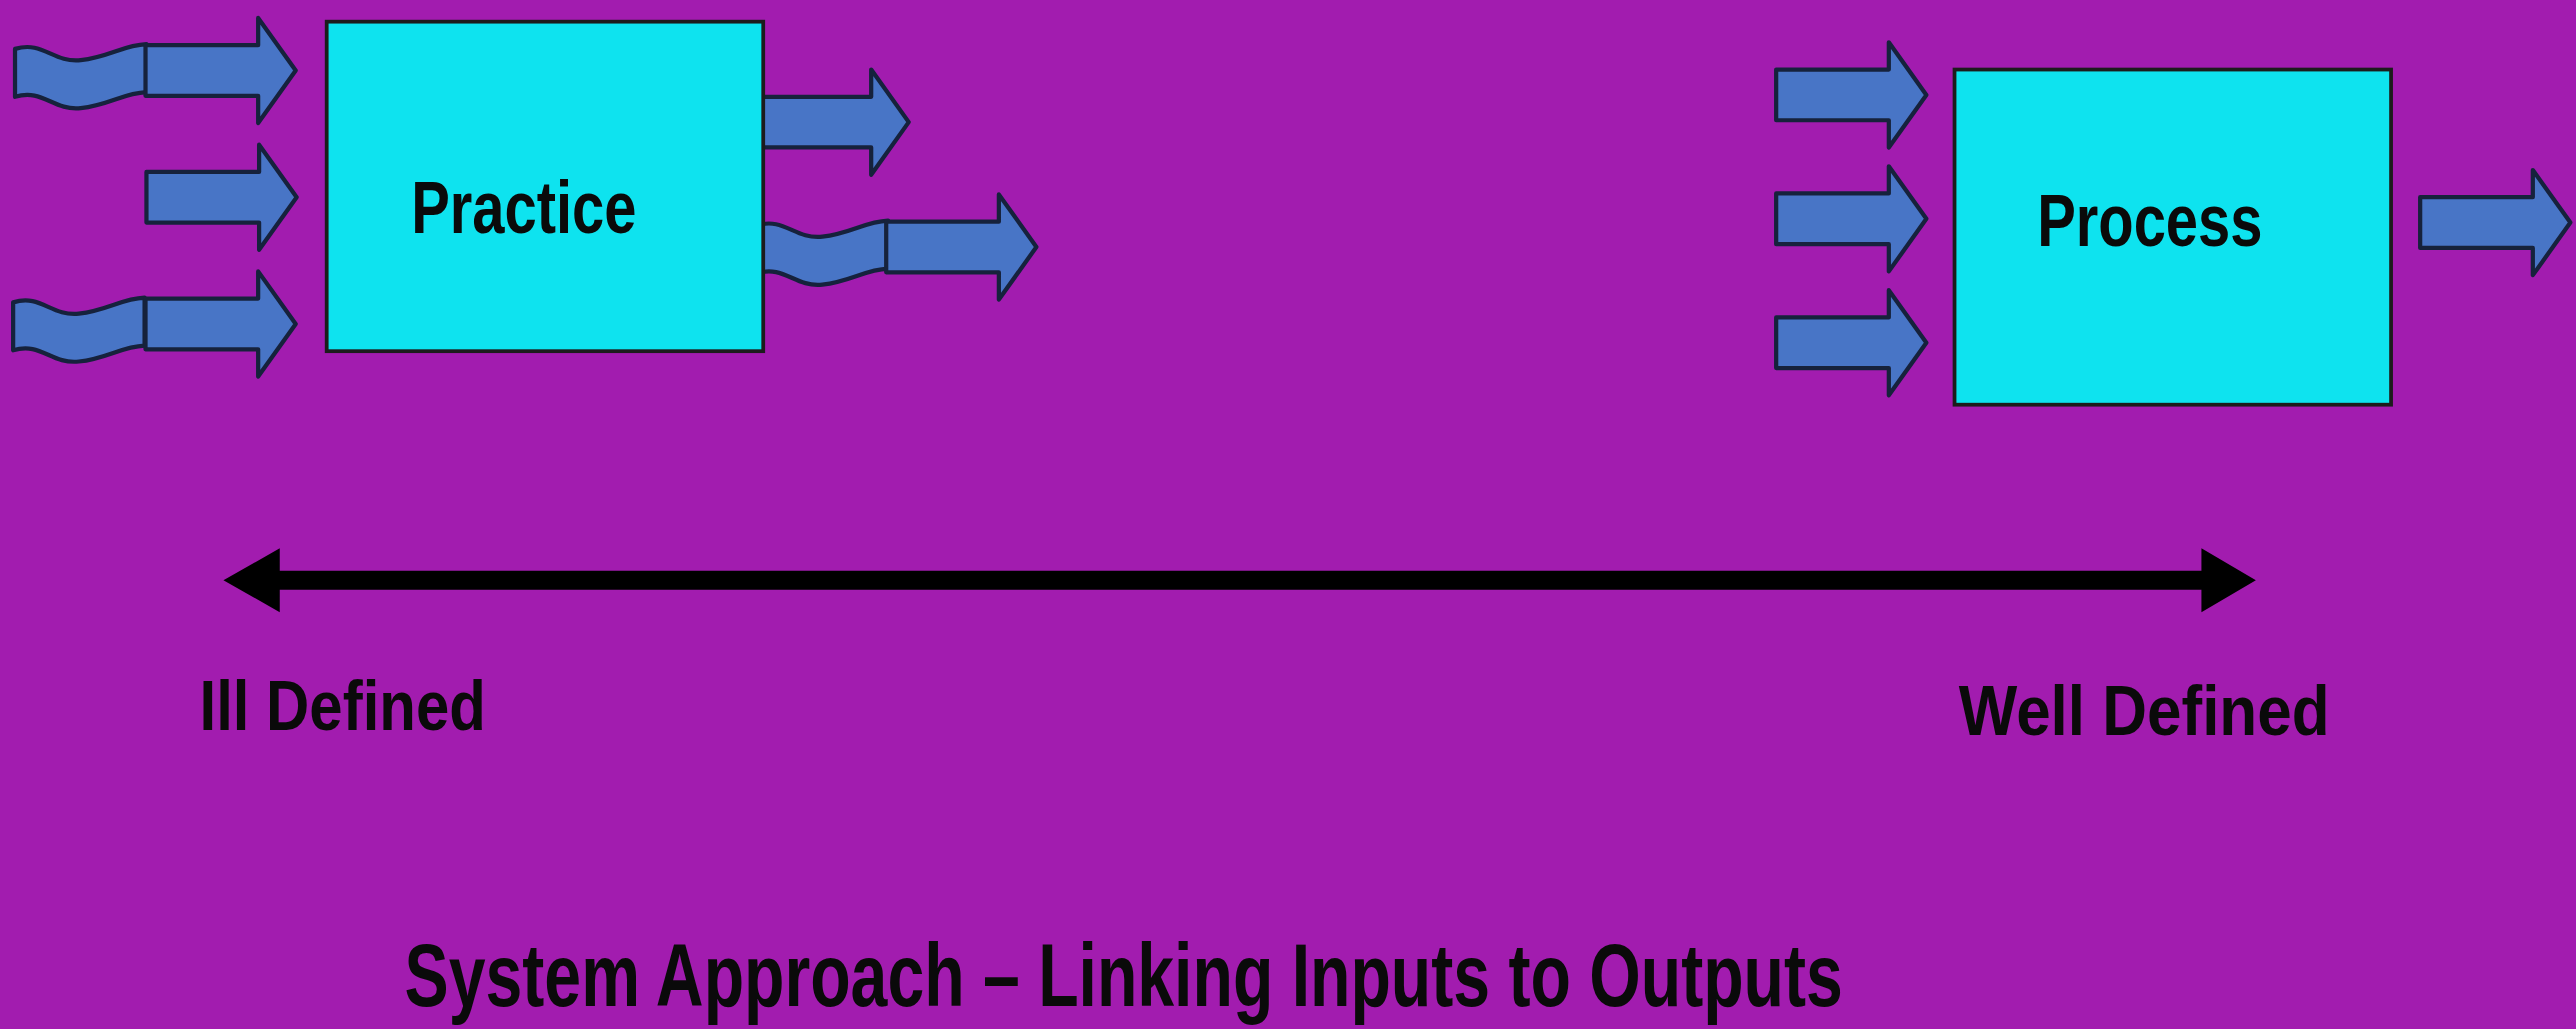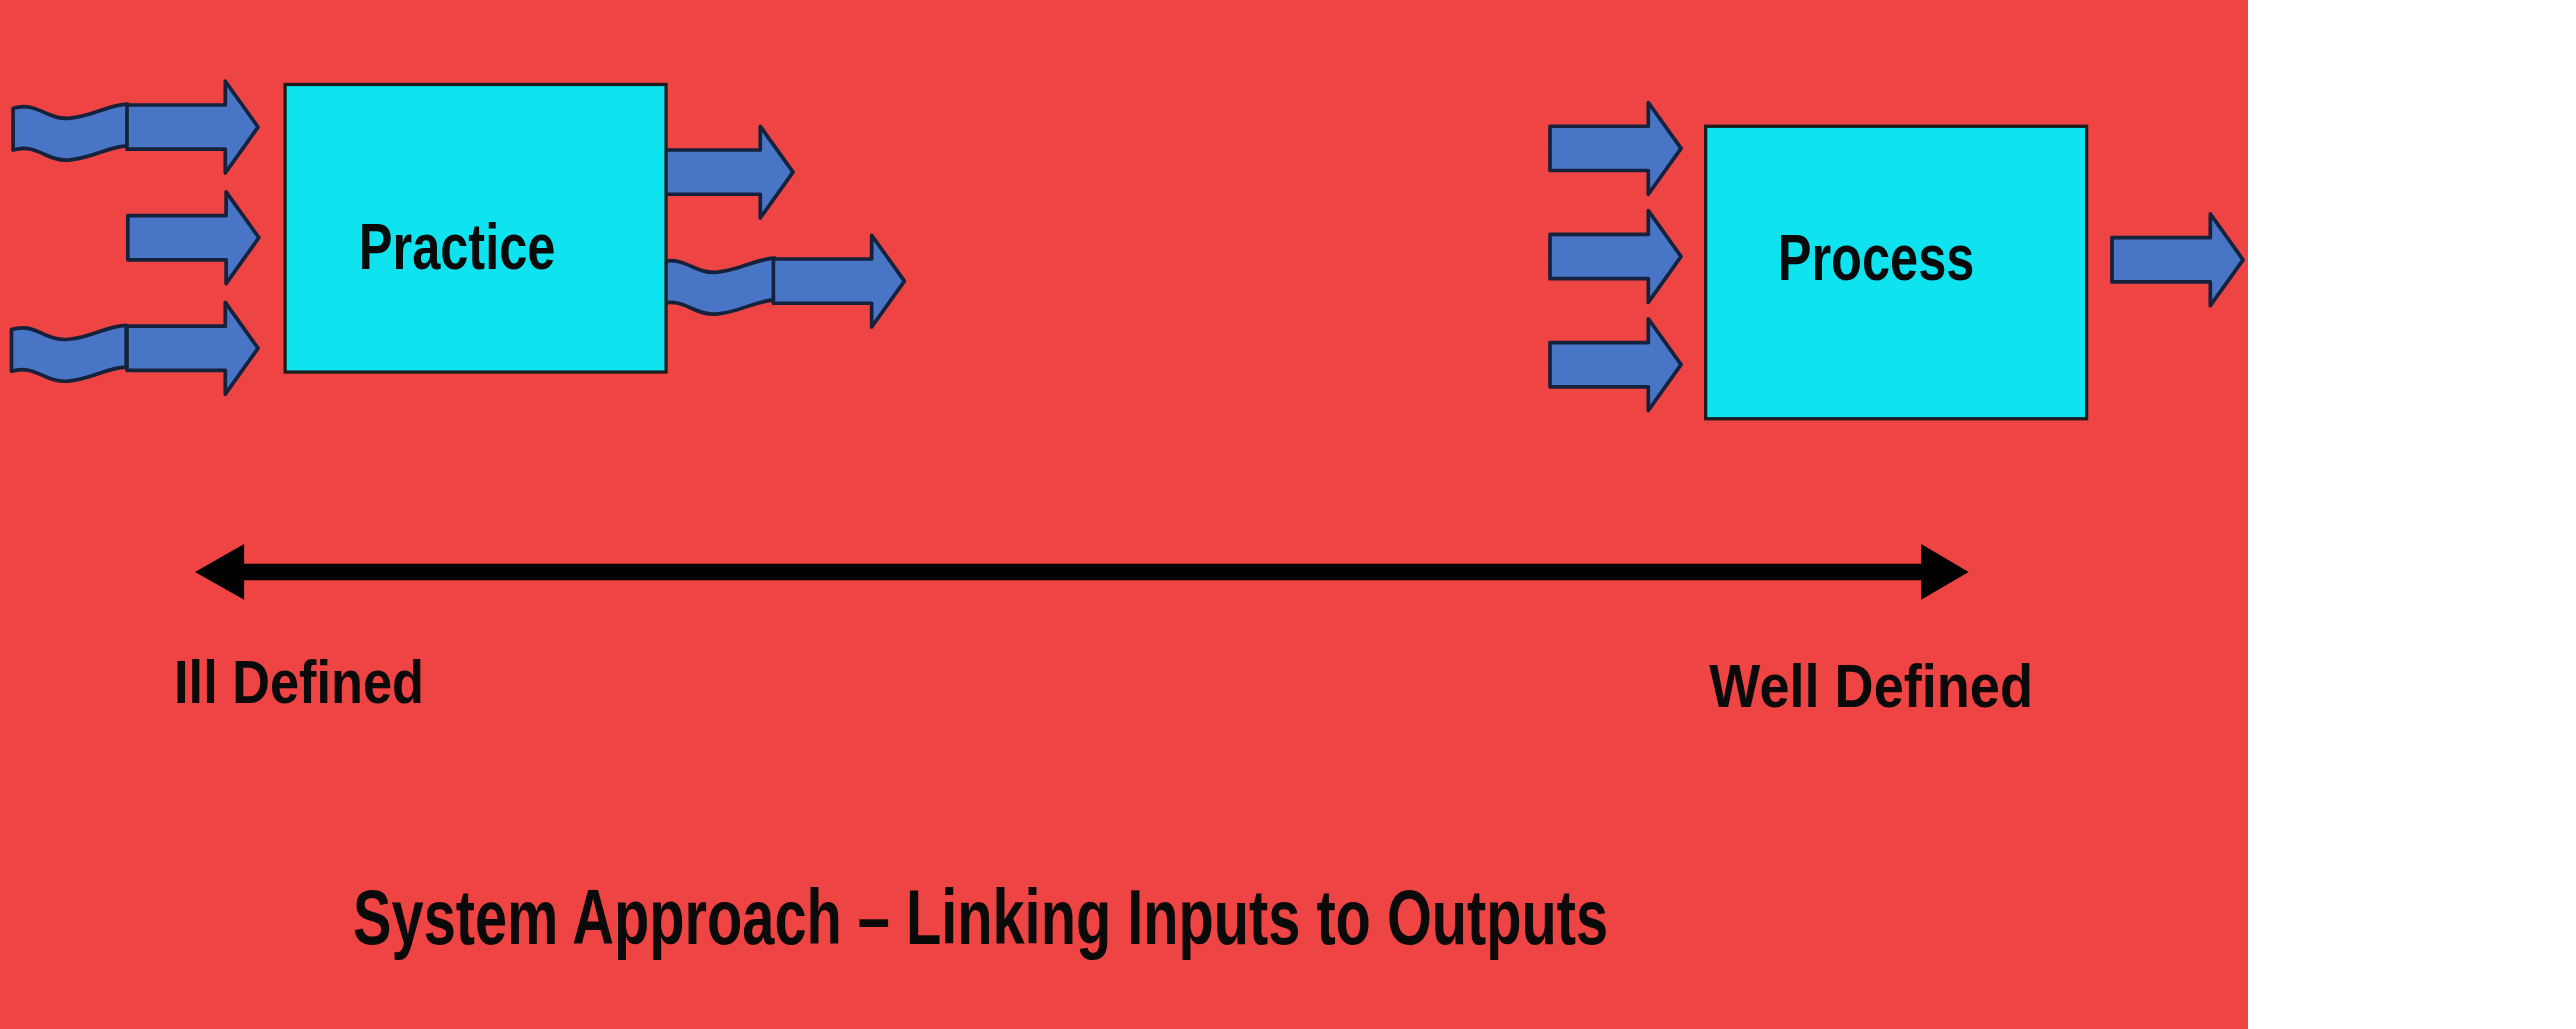--- a/index.html
+++ b/index.html
@@ -1,23 +1,23 @@
 <!DOCTYPE html>
 <html style="font-size:15px"><head>
 <meta charset="utf-8">
 <style>
   html, body {
     margin: 0;
     padding: 0;
     background: #ffffff;
   }
   .canvas {
-    width: 2248px;
+    width: 2576px;
     height: 1030px;
-    background: #ef4444;
+    background: #a21caf;
     overflow: hidden;
   }
   svg {
     display: block;
     width: 100%;
     height: 100%;
   }
   .arr {
     stroke: #16223C;
     stroke-width: 4.5;

